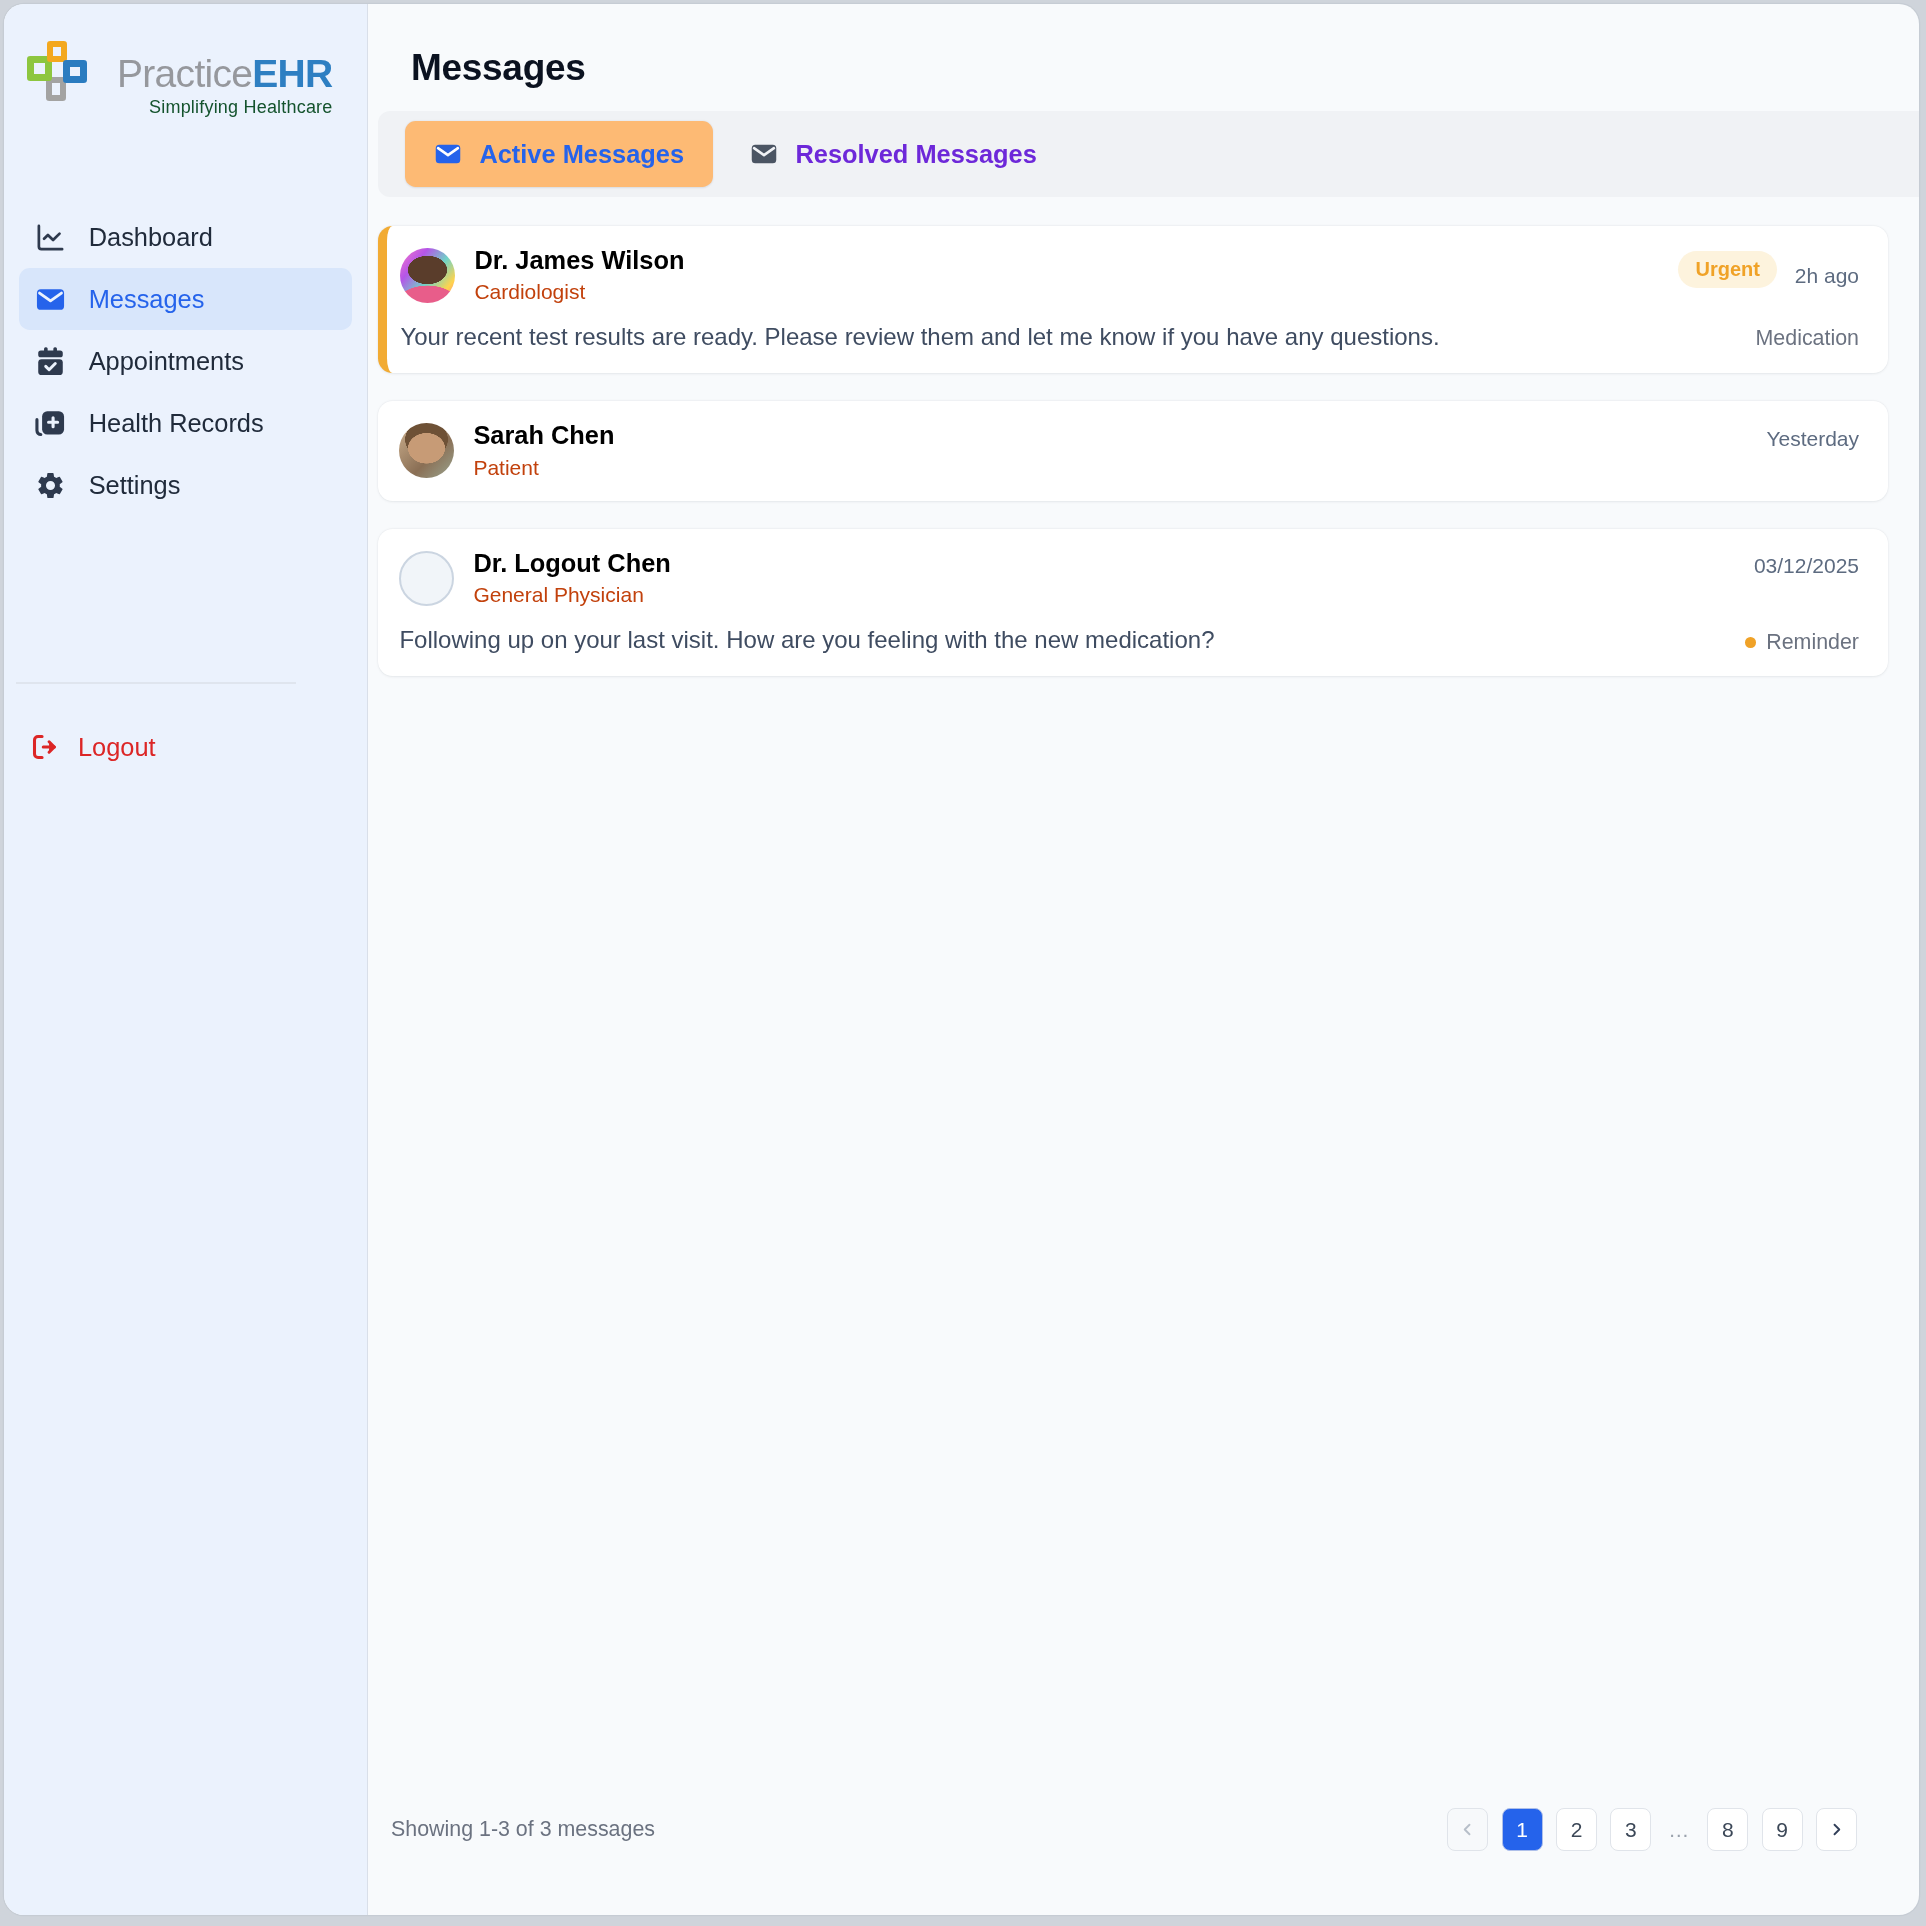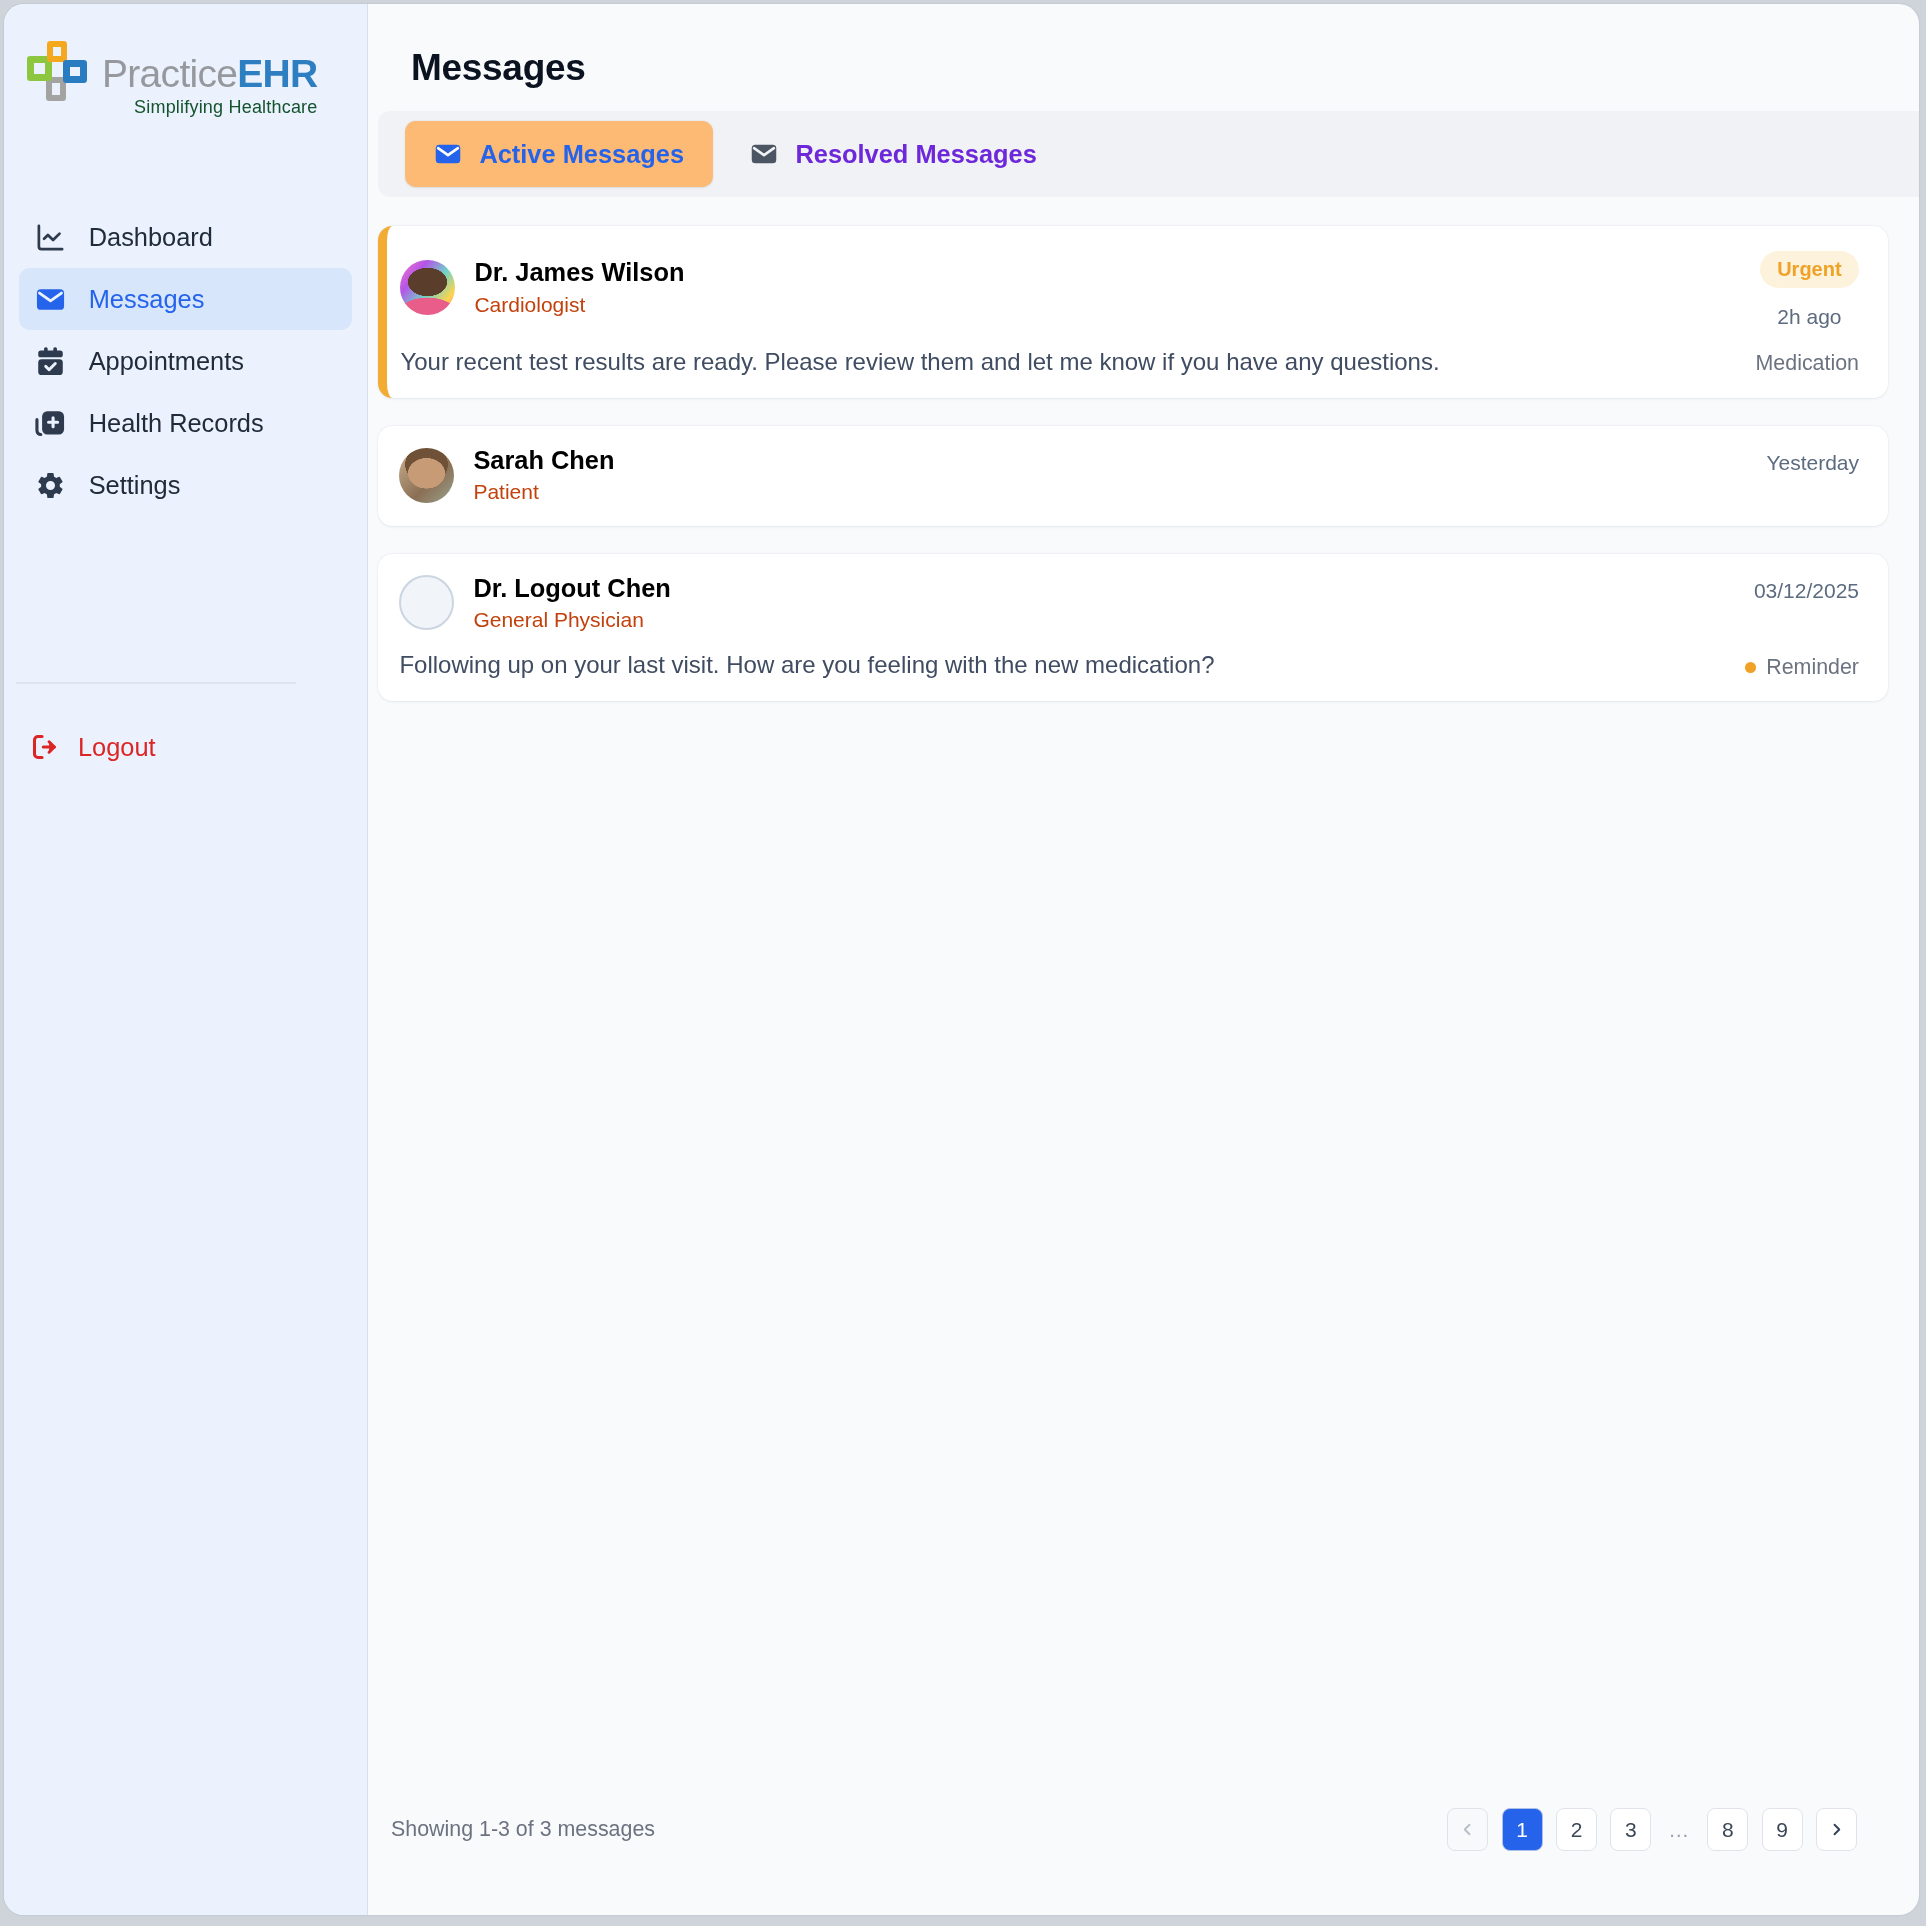--- a/index.html
+++ b/index.html
@@ -9,21 +9,21 @@
     position: absolute; left: 4px; top: 4px; width: 1915px; height: 1911px;
     border-radius: 20px; overflow: hidden; background: #f8fafc;
     box-shadow: 0 0 0 1.3px #c6ccd4; display: flex;
   }
 
   
   .sidebar {
     width: 364px; flex: none; background: #ebf2fd;
     border-right: 1.3px solid #d9dfe9; display: flex; flex-direction: column;
   }
-  .logo { display: flex; align-items: flex-start; gap: 8px; margin: 37px 0 0 23px; }
+  .logo { display: flex; align-items: flex-start; gap: 23px; margin: 37px 0 0 23px; }
   .logo-mark { position: relative; width: 67px; height: 70px; flex: none; }
   .logo-mark .sq { position: absolute; border-radius: 3.3px; background: transparent; }
   .sq-green  { left: 0;    top: 14.7px; width: 25.4px; height: 25.4px; border: 7.4px solid #8dc63f; z-index: 1; }
   .sq-orange { left: 20px; top: 0;    width: 20px; height: 21.4px; border: 6.7px solid #f3a81e; z-index: 2; }
   .sq-blue   { left: 36px; top: 19px; width: 24px; height: 23px; border: 7.4px solid #2a7cc0; z-index: 3; }
   .sq-gray   { left: 19px; top: 36px; width: 20px; height: 24px; border: 6.7px solid #a3a3a2; z-index: 0; }
   .logo-text { display: flex; flex-direction: column; margin-top: 13.4px; }
   .logo-name { font-size: 39px; line-height: 1; letter-spacing: -0.7px; color: #96989d; }
   .logo-name b { color: #2e7fc2; font-weight: 700; }
   .logo-tag { font-size: 18px; color: #14532d; align-self: flex-end; margin-top: 4px; letter-spacing: 0.2px; }
@@ -77,21 +77,21 @@
     background:
       radial-gradient(ellipse 34% 28% at 50% 46%, #c79b76 98%, transparent),
       radial-gradient(ellipse 70% 60% at 50% 30%, #6e5136 0 55%, transparent 56%),
       linear-gradient(135deg, #cdb08e, #8a6f55 60%, #9aa48f);
   }
   .avatar-empty { background: #f1f5f9; border: 2px solid #cbd5e1; }
 
   .names { margin-left: 19px; display: flex; flex-direction: column; gap: 5.4px; }
   .name { font-size: 25.4px; font-weight: 600; color: #000000; }
   .role { font-size: 21px; color: #c2410c; }
-  .meta { margin-left: auto; display: flex; align-items: center; gap: 17.4px; align-self: flex-start; margin-top: 5.4px; flex-direction: column; }
+  .meta { margin-left: auto; display: flex; align-items: flex-end; gap: 17.4px; align-self: flex-start; margin-top: 5.4px; }
   .badge {
     background: #fdf3dd; color: #f0a227; font-size: 20px; font-weight: 600;
     padding: 6.7px 17.4px; border-radius: 668px;
   }
   .time { font-size: 21px; color: #5d6b80; }
 
   .row2 { display: flex; align-items: baseline; margin-top: 17.4px; }
   .msg { font-size: 24px; color: #3f4c61; line-height: 1.25; padding-right: 27px; }
   .category { margin-left: auto; font-size: 21.4px; color: #6b7280; flex: none; display: flex; align-items: center; gap: 10.7px; }
   .dot { width: 10.7px; height: 10.7px; border-radius: 50%; background: #f0a227; }

